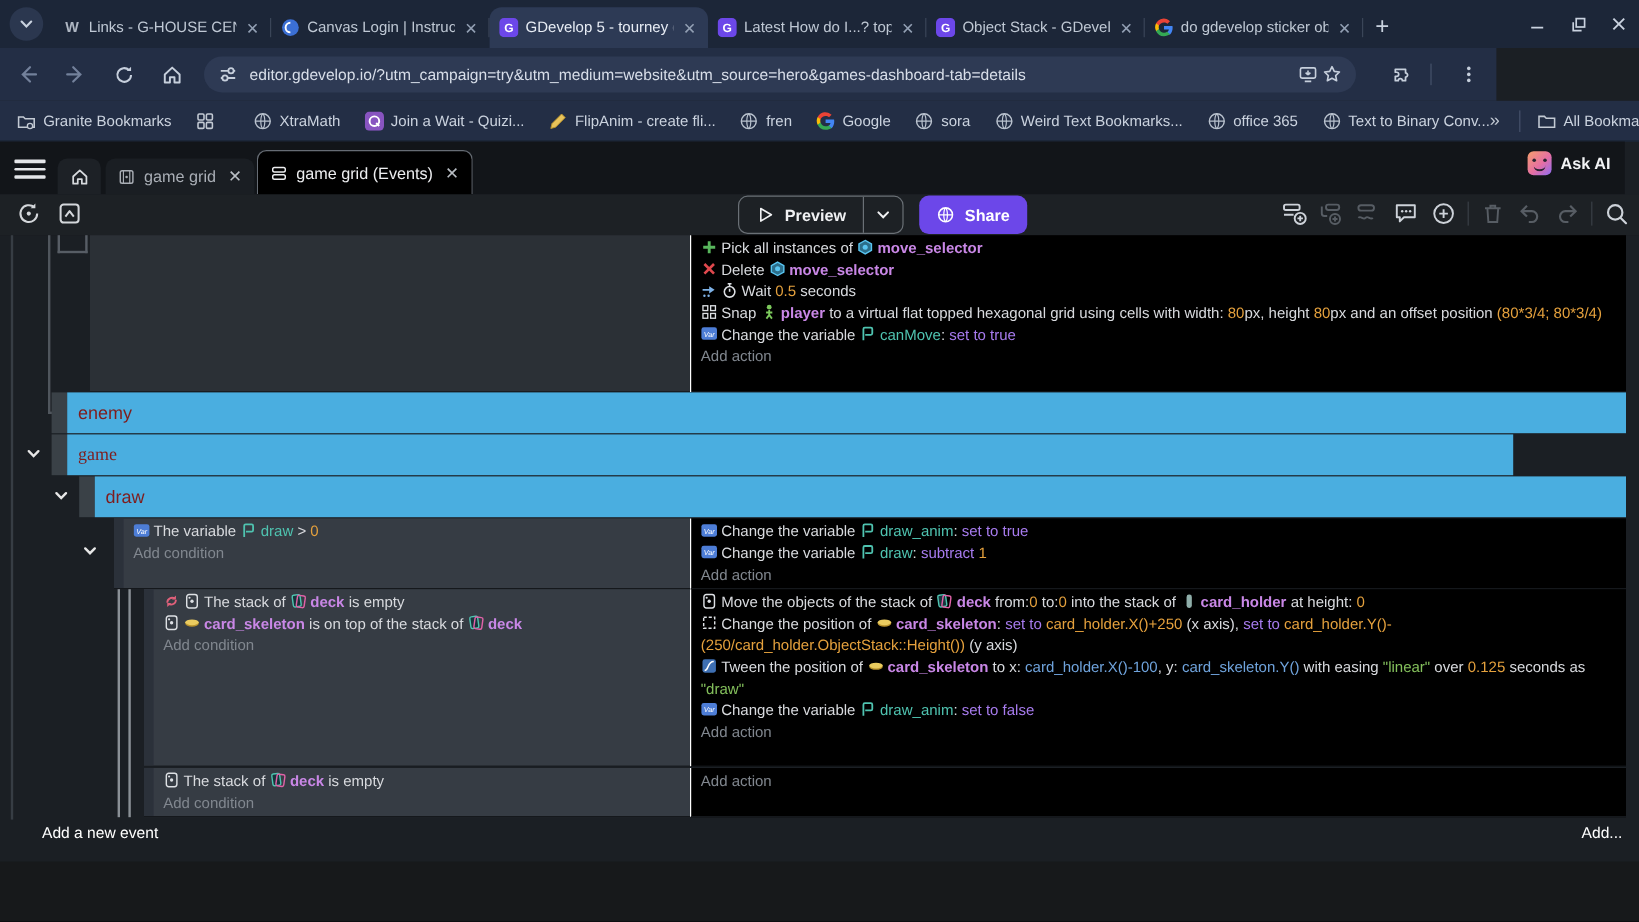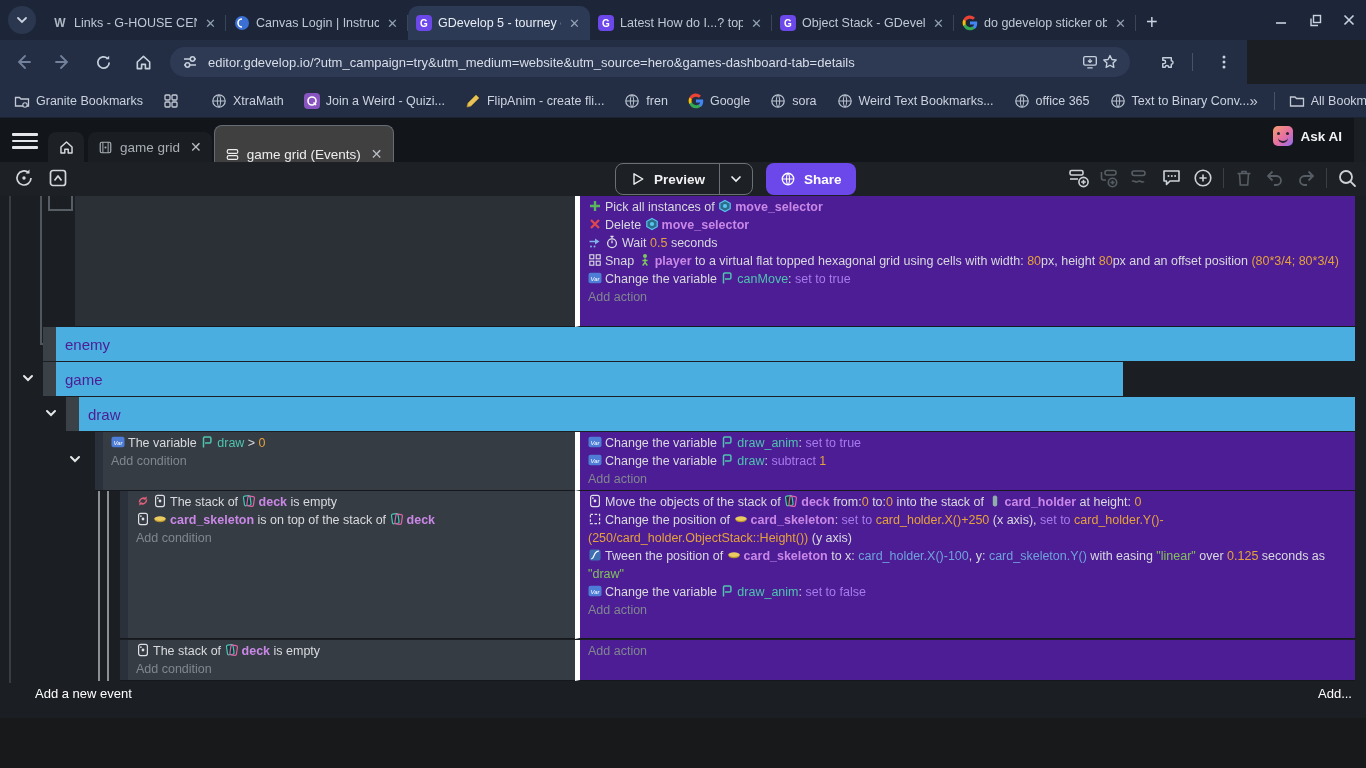--- a/index.html
+++ b/index.html
@@ -29,21 +29,21 @@
   .bmk{display:flex;align-items:center;gap:6px;margin-left:20px;white-space:nowrap;}
   .bmk:first-child{margin-left:14px;}
   .bbar-right{margin-left:auto;display:flex;align-items:center;margin-right:14px;gap:10px;}
   .bdiv{width:1px;height:18px;background:#46526B;margin-left:18px;}
   
   .gdtabs{position:absolute;left:0;top:118px;width:1354px;height:44px;background:#121519;display:flex;align-items:flex-end;}
   .burger{width:26px;height:26px;margin:0 10px 8px 12px;display:flex;flex-direction:column;justify-content:center;gap:4px;}
   .burger i{display:block;height:2.5px;background:#E4E6E9;border-radius:1px;}
   .hometab{width:36px;height:30px;background:#1D2126;border-radius:8px 8px 0 0;display:flex;align-items:center;justify-content:center;margin-right:4px;}
   .gdtab{height:30px;background:#1A1E23;border-radius:8px 8px 0 0;display:flex;align-items:center;padding:0 10px;margin-right:2px;color:#A9AEB5;font-size:13.5px;gap:7px;}
-  .gdtab.active{height:36px;background:#404040;border:1px solid #666C74;border-bottom:none;color:#EDEEF0;align-items:flex-end;}
+  .gdtab.active{height:36px;background:#000000;border:1px solid #666C74;border-bottom:none;color:#EDEEF0;}
   .gdtab .x{color:#B9BEC4;font-size:14px;margin-left:3px;}
   .askai{position:absolute;right:12px;top:8px;display:flex;align-items:center;gap:7px;color:#F2F3F5;font-weight:bold;font-size:13.5px;}
   .aiface{width:20px;height:20px;border-radius:5px;background:linear-gradient(135deg,#F59E6C,#E66FA3 55%,#8F6CF5);position:relative;}
   .aiface::before{content:"";position:absolute;left:4px;top:6px;width:3px;height:3px;border-radius:50%;background:#2A2330;box-shadow:9px 0 0 #2A2330;}
   .aiface::after{content:"";position:absolute;left:5px;top:11px;width:10px;height:4px;border-bottom:2px solid #2A2330;border-radius:0 0 8px 8px;}
   .gdtool{position:absolute;left:0;top:162px;width:1366px;height:34px;background:#1D2125;}
   .ltools{position:absolute;left:12px;top:4px;display:flex;gap:10px;color:#D4D7DB;}
   .tico{width:24px;height:24px;display:flex;align-items:center;justify-content:center;}
   .pvwrap{position:absolute;left:575px;top:1px;display:flex;align-items:flex-start;gap:13px;padding-left:40px;}
   .previewbtn{display:flex;align-items:center;height:30px;border:1px solid #6A7076;border-radius:8px;color:#F0F1F3;font-size:13.5px;font-weight:bold;}
@@ -54,29 +54,29 @@
   .rtools .tico{color:#CDD2D9;width:22px;height:22px;}
   .rtools .tico.dis{color:#575D64;}
   .vsep{width:1px;height:20px;background:#3A4046;}
   .flipx svg{transform:scaleX(-1);}
   
   .events{position:absolute;left:0;top:196px;width:1366px;height:522px;background:#1B1F24;font-size:12.5px;}
   .cell{position:absolute;box-sizing:border-box;border-bottom:1px solid #15181C;overflow:hidden;padding:2px 6px 0 8px;}
   .cell-c{background:#363C44;}
   .cell-c .strip{position:absolute;left:0;top:0;bottom:0;width:8px;background:#2B313A;}
   .cell-c .inner{margin-left:8px;}
-  .cell-a{background:#4c1d95;border-left:5px solid #ffffff;}
+  .cell-a{background:#000000;border-left:1px solid #ffffff;}
   .cell-topleft{background:#2B3036;}
   .ev-line{line-height:18px;color:#D8DADE;cursor:default;}
   .ev-add{line-height:18px;color:#81878F;}
   .sg-t{color:#D8DADE;} .sg-o{color:#C987E6;font-weight:bold;} .sg-n{color:#E5A13D;}
   .sg-s{color:#84C05C;} .sg-k{color:#A77BEE;} .sg-v{color:#4FC3B0;} .sg-eb{color:#6FA3DC;}
   .ic{display:inline-block;width:14px;height:14px;vertical-align:-2px;margin-right:3px;}
   .ic svg{width:14px;height:14px;}
-  .gbar{position:absolute;height:34px;background:var(--blue,#4AAEE0);color:#4c1d95;font-size:15px;display:flex;align-items:center;padding-left:9px;box-sizing:border-box;}
+  .gbar{position:absolute;height:34px;background:var(--blue,#4AAEE0);color:#7f1d1d;font-size:15px;display:flex;align-items:center;padding-left:9px;box-sizing:border-box;}
   .ghandle{position:absolute;width:13px;height:34px;background:#3A4147;}
   .treeline{position:absolute;background:#50565D;}
   .rail{position:absolute;width:2px;background:#8A9096;}
   .chev{position:absolute;width:14px;height:14px;color:#E7E7E7;}
   .remnant{position:absolute;left:48px;top:0;width:25px;height:15px;border:2px solid #575D65;border-top:none;box-sizing:border-box;}
   .footer-add{position:absolute;color:#ffffff;font-size:13px;}
   
   .shelf{position:absolute;left:0;top:718px;width:1366px;height:50px;background:#17191B;}
 </style>
 </head>
@@ -264,21 +264,21 @@
           <span>XtraMath</span>
         </div>
         <div class="bmk">
           <span class="fv">
             <svg viewBox="0 0 16 16">
               <rect width="16" height="16" rx="4" fill="#8854C0"></rect>
               <circle cx="8" cy="8" r="4" fill="none" stroke="#fff" stroke-width="1.6"></circle>
               <path d="M9.5 9.5l2.5 2.5" stroke="#fff" stroke-width="1.6"></path>
             </svg>
           </span>
-          <span>Join a Weird - Quizi...</span>
+          <span>Join a Wait - Quizi...</span>
         </div>
         <div class="bmk">
           <span class="fv">
             <svg viewBox="0 0 16 16">
               <path d="M2 14l1-4 8-8 3 3-8 8z" fill="#E8C35A" stroke="#B8922C" stroke-width="0.8"></path>
             </svg>
           </span>
           <span>FlipAnim - create fli...</span>
         </div>
         <div class="bmk">
@@ -547,21 +547,21 @@
 
     <div class="ghandle" style="left:43px;top:131px;"></div>
     <div class="gbar" style="left:56px;top:131px;width:1299px;">
         <span>enemy</span>
       </div>
 
     <span class="chev" style="left:21px;top:175px;"><svg viewBox="0 0 14 14" width="14" height="14">
           <path d="M3 5l4 4 4-4" fill="none" stroke="#E7E7E7" stroke-width="2" stroke-linecap="round"></path>
         </svg></span>
     <div class="ghandle" style="left:43px;top:166px;"></div>
-    <div class="gbar" style="left:56px;top:166px;width:1067px;">
+    <div class="gbar" style="left:56px;top:166px;width:1205px;font-family:Liberation Serif, serif;">
         <span>game</span>
       </div>
 
     <span class="chev" style="left:44px;top:210px;"><svg viewBox="0 0 14 14" width="14" height="14">
           <path d="M3 5l4 4 4-4" fill="none" stroke="#E7E7E7" stroke-width="2" stroke-linecap="round"></path>
         </svg></span>
     <div class="ghandle" style="left:66px;top:201px;"></div>
     <div class="gbar" style="left:79px;top:201px;width:1276px;">
         <span>draw</span>
       </div>

